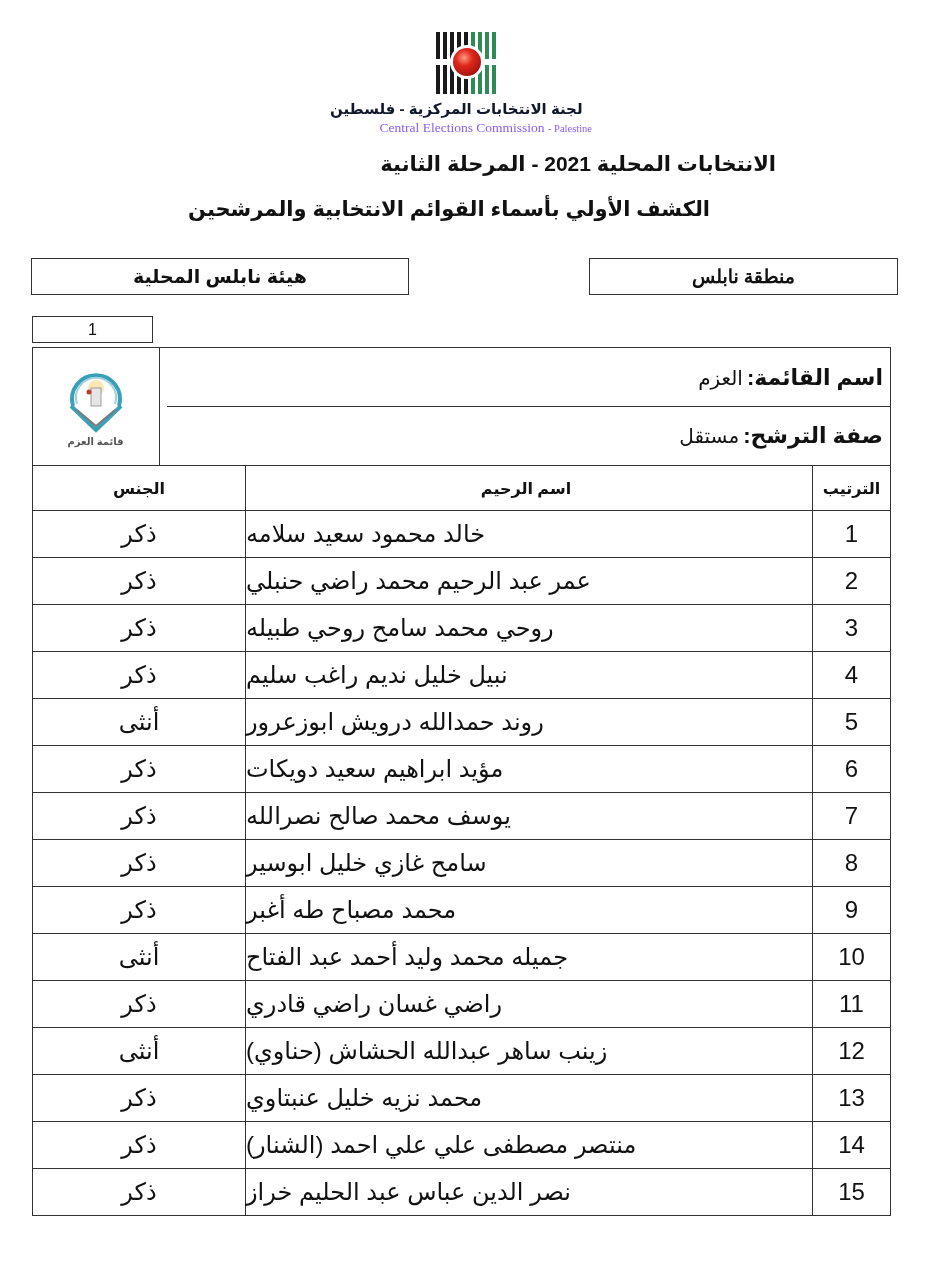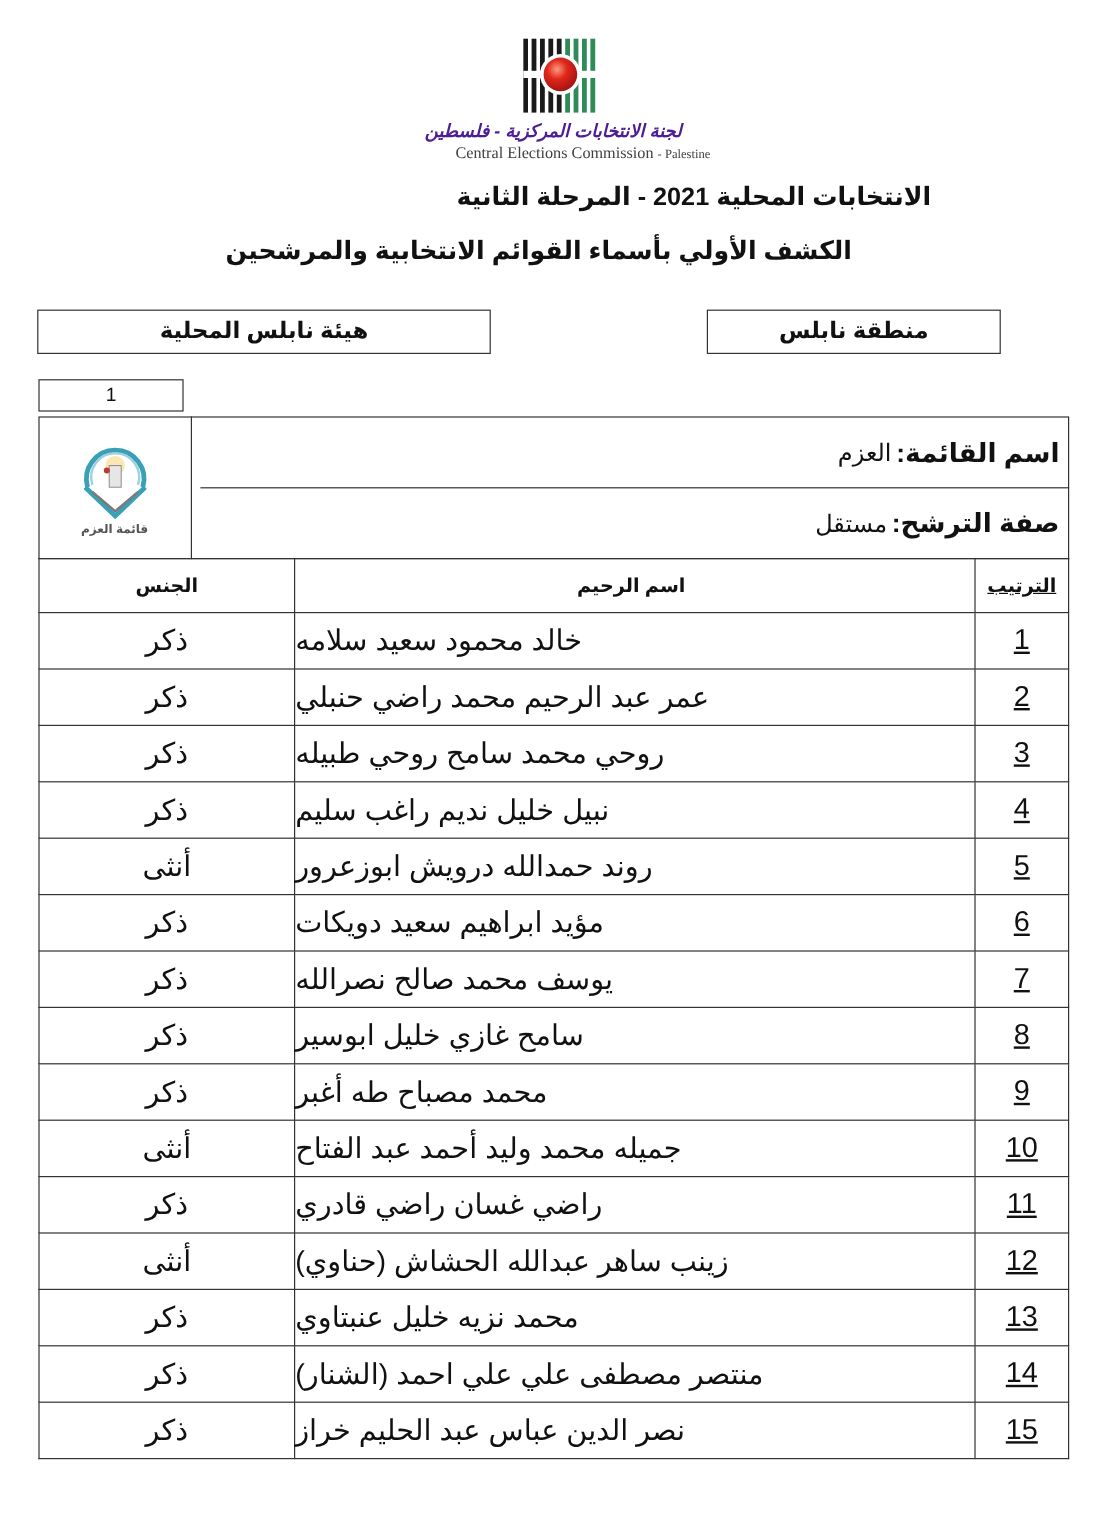--- a/index.html
+++ b/index.html
@@ -1,39 +1,39 @@
 <!DOCTYPE html>
 <html><head>
 <meta charset="utf-8">
 <style>
   html, body { margin:0; padding:0; background:#ffffff; }
   body { width:926px; height:1268px; position:relative; overflow:hidden; font-family:"Liberation Sans", "DejaVu Sans", sans-serif; color:#111; }
   .abs { position:absolute; }
   #cec-logo { left:436px; top:32px; width:64px; height:62px; }
-  .org-ar { left:330px; top:100px; width:262px; text-align:center; font-size:15px; font-weight:bold; direction:rtl; color:#4c1d95;font-style:italic; }
-  .org-en { left:330px; top:120px; width:262px; text-align:right; font-family:"Liberation Serif", serif; font-size:13.5px; color:#404040; }
+  .org-ar { left:330px; top:100px; width:262px; text-align:left; font-size:15px; font-weight:bold; direction:rtl; color:#0f172a; }
+  .org-en { left:330px; top:120px; width:262px; text-align:right; font-family:"Liberation Serif", serif; font-size:13.5px; color:#8b5cf6; }
   .org-en .small { font-size:10.5px; }
   .title1 { left:150px; top:152px; width:626px; text-align:right; font-size:21px; font-weight:bold; direction:rtl; }
   .title2 { left:136px; top:197px; width:626px; text-align:center; font-size:21px; font-weight:bold; direction:rtl; }
   .box { border:1.6px solid #333; box-sizing:border-box; display:flex; align-items:center; justify-content:center; font-weight:bold; font-size:19px; direction:rtl; }
   #authority-box { left:31px; top:258px; width:378px; height:37px; }
-  #region-box { left:589px; top:258px; width:245px; height:37px; }
+  #region-box { left:589px; top:258px; width:309px; height:37px;font-family:Liberation Serif, serif; }
   #list-number-box { left:32px; top:316px; width:121px; height:27px; font-weight:normal; font-size:16px; }
   #list-frame { left:32px; top:347px; width:859px; height:119px; border:1.6px solid #333; box-sizing:border-box; }
   #list-logo-cell { left:32px; top:347px; width:128px; height:119px; border-right:1.6px solid #333; box-sizing:border-box; display:flex; flex-direction:column; align-items:center; justify-content:center; }
   .info-row { right:35px; width:724px; display:flex; align-items:center; direction:rtl; font-size:22px; padding-right:8px; box-sizing:border-box; }
   #list-name-row { top:349px; height:58px; border-bottom:1.6px solid #333; }
   #status-row { top:408px; height:56px; }
   .info-row .lbl { font-weight:bold; font-size:22px; }
   .info-row .val { font-size:20px; margin-right:4px; }
   table#candidates { position:absolute; left:32px; top:465px; width:859px; border-collapse:collapse; direction:rtl; table-layout:fixed; }
   #candidates td, #candidates th { border:1.6px solid #333; padding:0; }
   #candidates th { height:44px; font-size:16px; font-weight:bold; }
   #candidates td { height:46px; font-size:24px; }
-  .col-order { width:77px; text-align:center;text-decoration:underline; }
+  .col-order { width:77px; text-align:center; }
   .col-name { width:560px; text-align:left; padding-right:6px !important; }
   .col-gender { text-align:center; }
   th.col-order { text-align:center; }
   th.col-name { text-align:center; }
   td.num { font-size:20px; }
   .azm-caption { font-size:10px; color:#555; font-weight:bold; margin-top:2px; direction:rtl; }
 </style>
 </head>
 <body>
 

